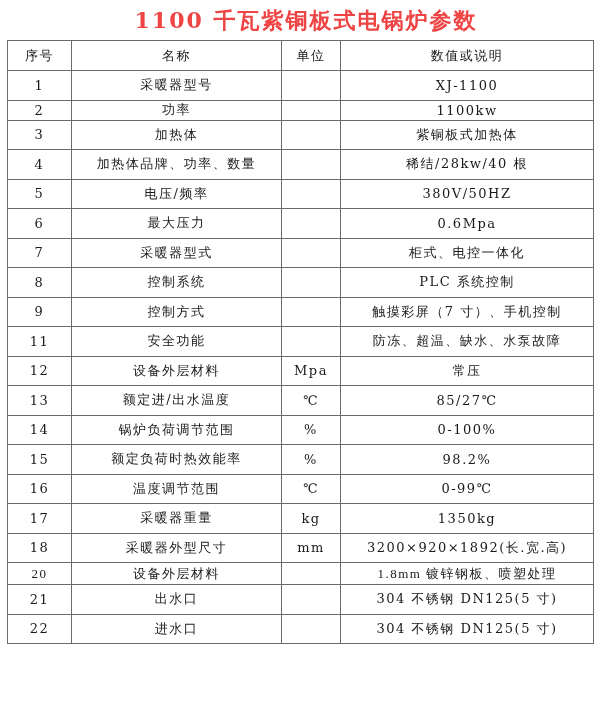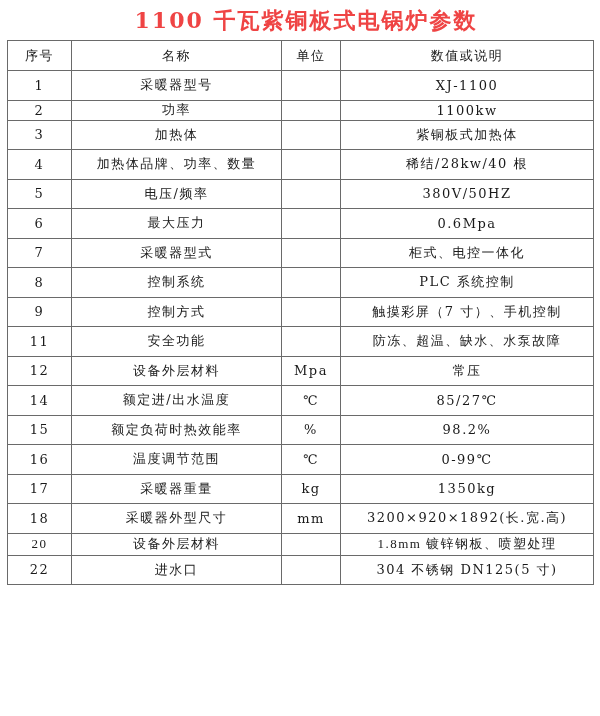--- a/index.html
+++ b/index.html
@@ -135,24 +135,30 @@
     <td></td>
     <td>防冻、超温、缺水、水泵故障</td>
   </tr>
   <tr class="r">
     <td class="no">12</td>
     <td>设备外层材料</td>
     <td>Mpa</td>
     <td>常压</td>
   </tr>
   <tr class="r">
-    <td class="no">14</td>
+    <td class="no">13</td>
     <td>额定进/出水温度</td>
     <td>℃</td>
     <td>85/27℃</td>
+  </tr>
+  <tr class="r">
+    <td class="no">14</td>
+    <td>锅炉负荷调节范围</td>
+    <td>%</td>
+    <td>0-100%</td>
   </tr>
   <tr class="r">
     <td class="no">15</td>
     <td>额定负荷时热效能率</td>
     <td>%</td>
     <td>98.2%</td>
   </tr>
   <tr class="r">
     <td class="no">16</td>
     <td>温度调节范围</td>
@@ -171,19 +177,25 @@
     <td>mm</td>
     <td>3200×920×1892(长.宽.高)</td>
   </tr>
   <tr class="r mid">
     <td class="no">20</td>
     <td>设备外层材料</td>
     <td></td>
     <td>1.8mm 镀锌钢板、喷塑处理</td>
   </tr>
   <tr class="r">
+    <td class="no">21</td>
+    <td>出水口</td>
+    <td></td>
+    <td>304 不锈钢 DN125(5 寸)</td>
+  </tr>
+  <tr class="r">
     <td class="no">22</td>
     <td>进水口</td>
     <td></td>
     <td>304 不锈钢 DN125(5 寸)</td>
   </tr>
 </tbody>
   </table>
 
 </body></html>

